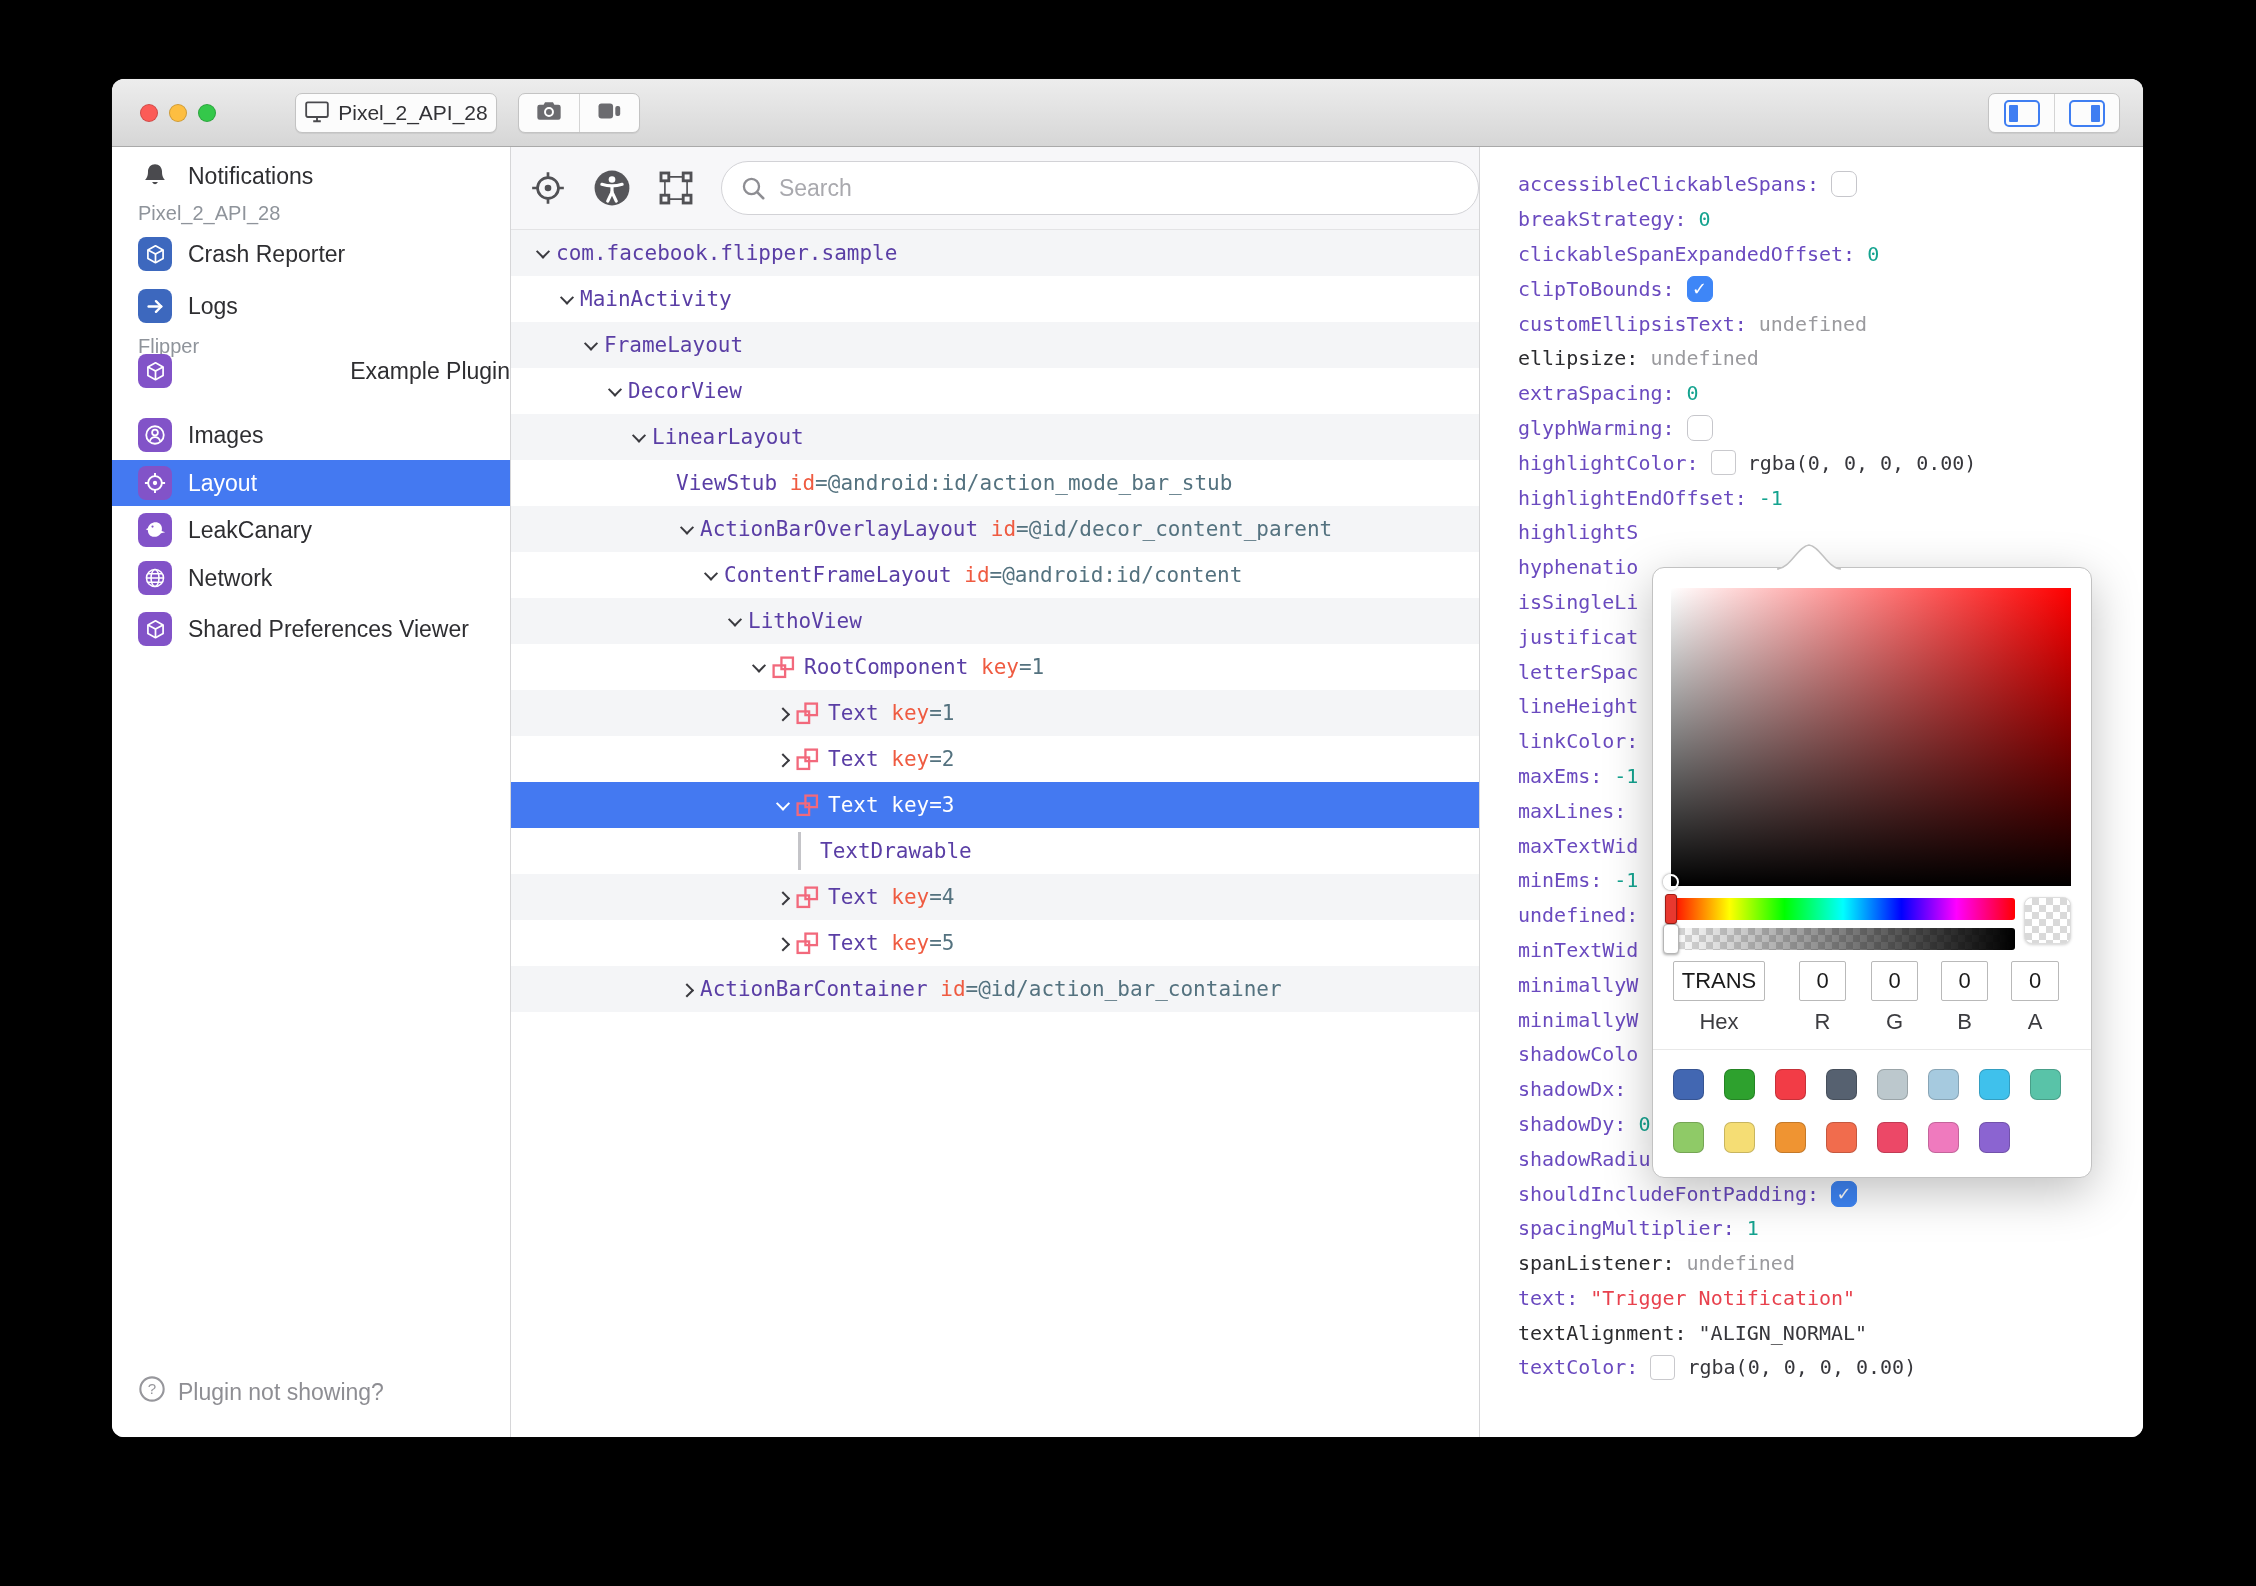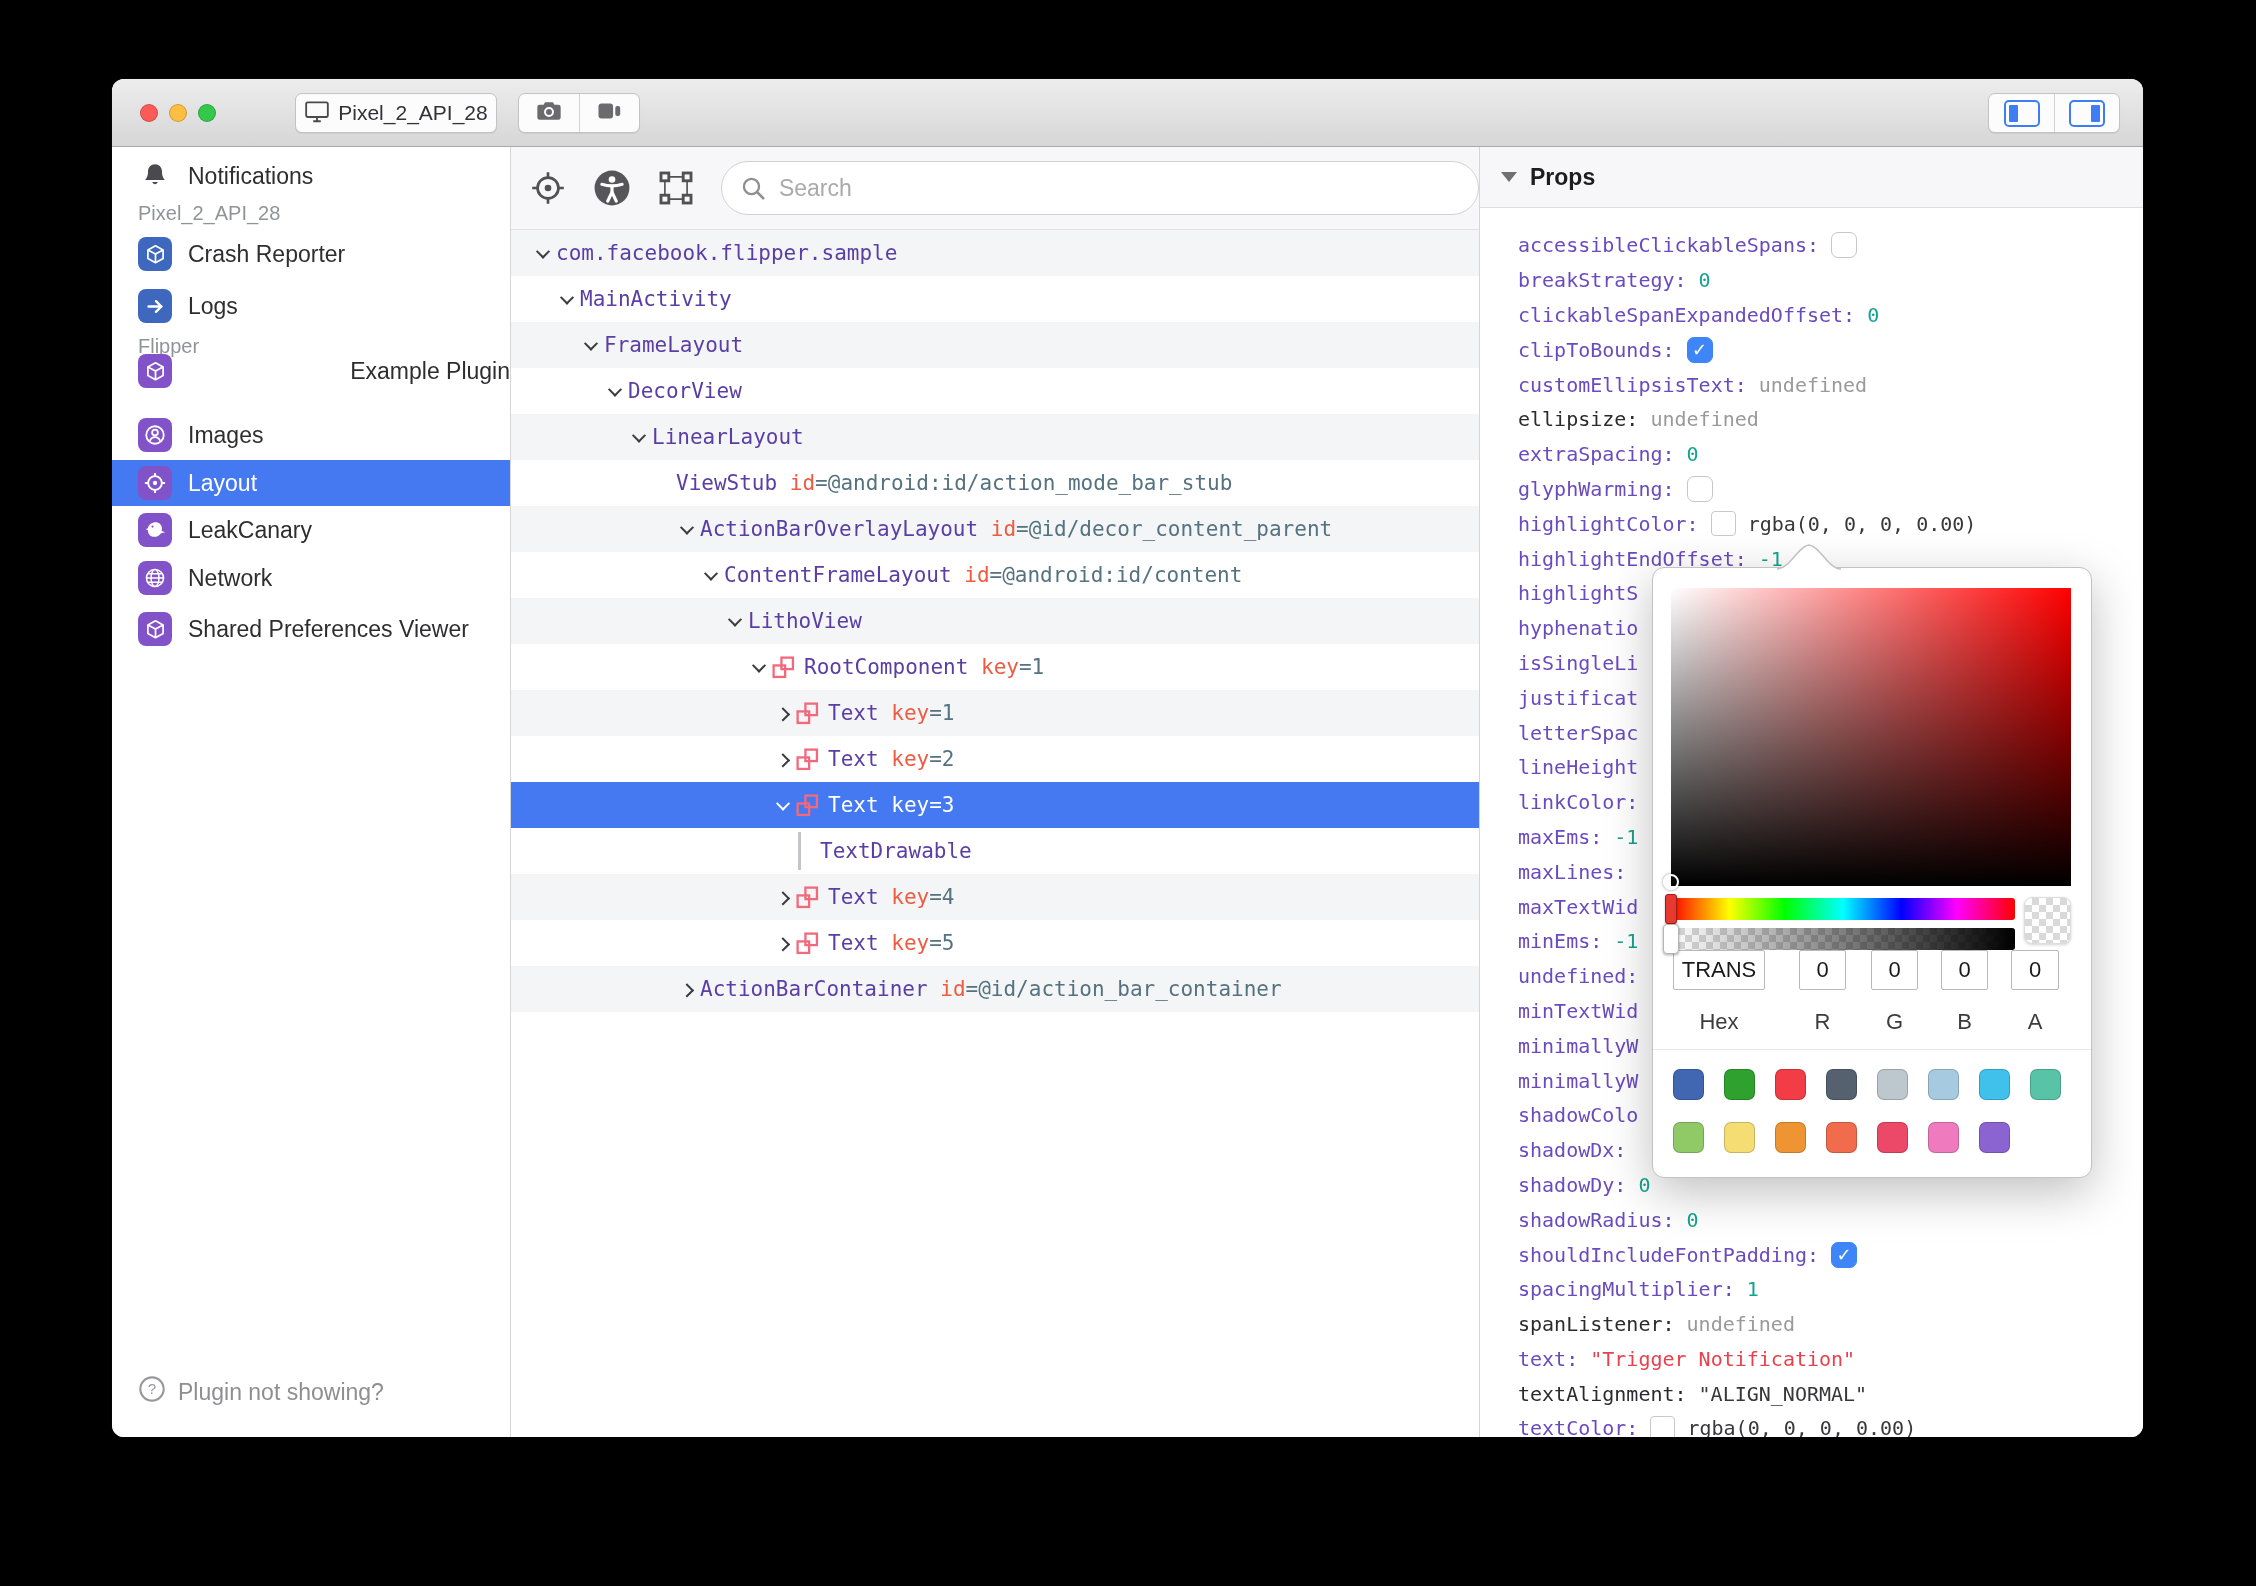--- a/index.html
+++ b/index.html
@@ -114,21 +114,21 @@
   .checker { background-color:#fff;
              background-image:linear-gradient(45deg,#d9d9d9 25%,transparent 25%,transparent 75%,#d9d9d9 75%),
                               linear-gradient(45deg,#d9d9d9 25%,transparent 25%,transparent 75%,#d9d9d9 75%);
              background-size:14px 14px; background-position:0 0,7px 7px; }
   .alpha-bar { left:18px; top:360px; width:344px; height:22px; border-radius:3px; overflow:hidden; }
   .alpha-bar:after { content:""; position:absolute; inset:0; background:linear-gradient(to right,rgba(0,0,0,0),#000); }
   .alpha-handle { left:10px; top:356px; width:16px; height:30px; background:#fff; border:1.5px solid #b5b5b5;
                   border-radius:4px; box-shadow:0 1px 3px rgba(0,0,0,.35); z-index:2; }
   .preview { left:371px; top:329px; width:47px; height:47px; border-radius:8px; border:1px solid #ddd;
              box-shadow:0 1px 3px rgba(0,0,0,.18); }
-  .pp-box { position:absolute; top:382px; height:40px; border:1.5px solid #b9b9b9; border-radius:2px; background:#fff;
+  .pp-box { position:absolute; top:393px; height:40px; border:1.5px solid #b9b9b9; border-radius:2px; background:#fff;
             font-family:"Liberation Sans",sans-serif; font-size:22px; color:#1a1a1a; text-align:center; outline:none; }
   .pp-label { position:absolute; top:441px; font-size:22px; color:#3c3c40; text-align:center; }
   .pp-divider { left:0; right:0; top:481px; height:1px; background:#e8e8e8; }
   .swatch { position:absolute; width:31px; height:31px; border-radius:7px; border:1px solid rgba(0,0,0,.18); cursor:default; }
 </style>
 </head>
 <body>
 
 <div class="stage">
   <div class="window">
@@ -387,24 +387,20 @@
                   <g fill="none" stroke="#f2697c" stroke-width="2">
                     <rect x="8.2" y="1.4" width="10" height="10"></rect>
                     <rect x="1.4" y="8.2" width="10" height="10"></rect>
                   </g>
                 </svg></span><span class="t-name">Text</span><span> </span><span class="t-ak">key</span><span class="t-ar">=5</span></div>
             <div class="tree-row" style="padding-left: 163px;"><span class="chev closed"><i></i></span><span class="t-name">ActionBarContainer</span><span> </span><span class="t-ak">id</span><span class="t-ar">=@id/action_bar_container</span></div>
           </div>
       </div>
 
       <div class="rightpanel">
-        <div class="props-header">
-          <span class="tri"></span>
-          <span>Props</span>
-        </div>
         <div class="props-rows">
             <div class="prop-row"><span class="k-p">accessibleClickableSpans:</span><span class="p-cb"></span></div>
             <div class="prop-row"><span class="k-p">breakStrategy:</span><span class="v-num">0</span></div>
             <div class="prop-row"><span class="k-p">clickableSpanExpandedOffset:</span><span class="v-num">0</span></div>
             <div class="prop-row"><span class="k-p">clipToBounds:</span><span class="p-cb checked">✓</span></div>
             <div class="prop-row"><span class="k-p">customEllipsisText:</span><span class="v-undef">undefined</span></div>
             <div class="prop-row"><span class="k-k">ellipsize:</span><span class="v-undef">undefined</span></div>
             <div class="prop-row"><span class="k-p">extraSpacing:</span><span class="v-num">0</span></div>
             <div class="prop-row"><span class="k-p">glyphWarming:</span><span class="p-cb"></span></div>
             <div class="prop-row"><span class="k-p">highlightColor:</span><span class="p-swatch"></span><span class="v-plain">rgba(0, 0, 0, 0.00)</span></div>

